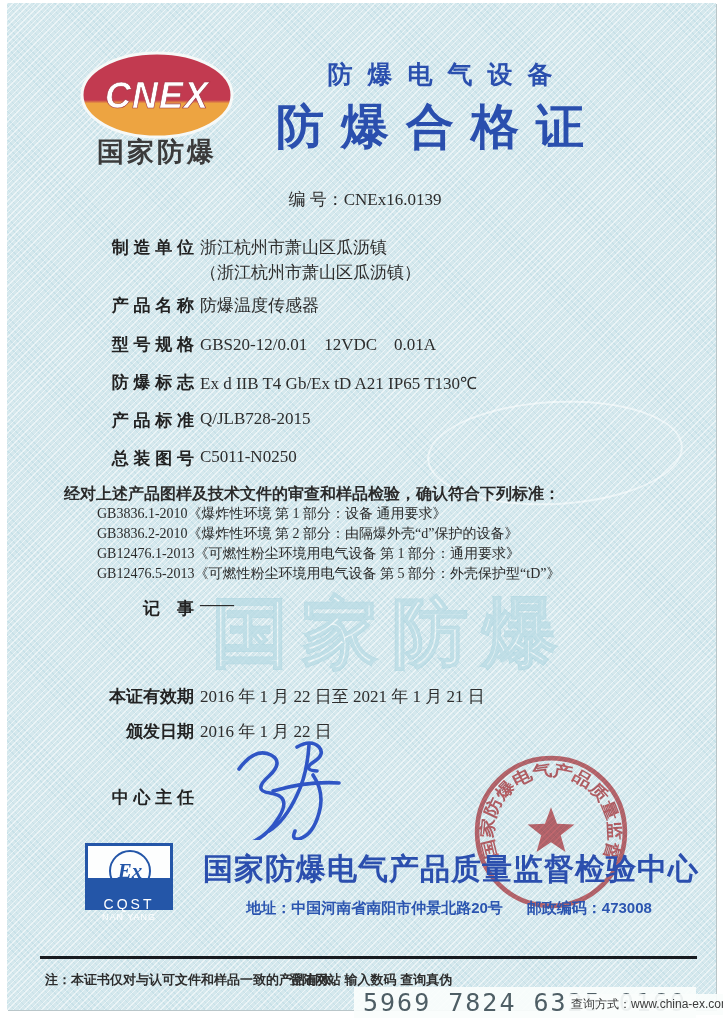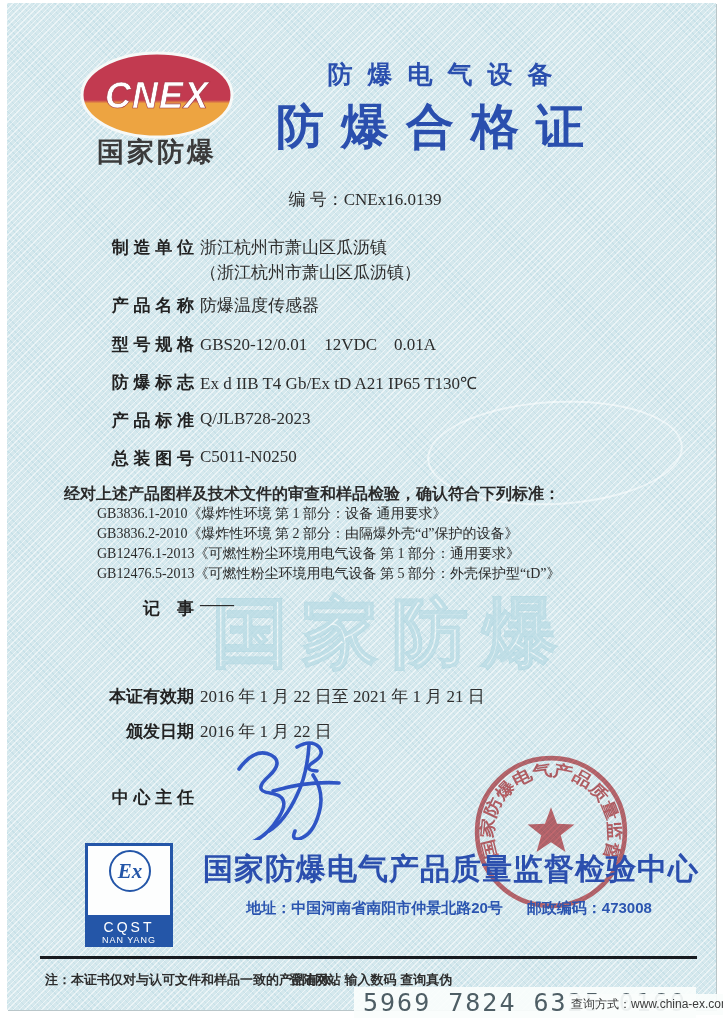--- a/index.html
+++ b/index.html
@@ -29,25 +29,25 @@
   .para { left:57px; width:600px; font-size:16px; color:#2a2a2a; font-weight:600; white-space:nowrap; }
   .std  { left:74px; width:620px; font-size:14px; color:#2a2a2a; font-family:"Liberation Serif", serif; white-space:nowrap;margin-left:16px; }
 
   
   .wm-text { left:205px; top:580px; width:420px; font-size:76px; font-weight:bold; letter-spacing:14px;
     color:rgba(255,255,255,0.42); -webkit-text-stroke:1.5px rgba(158,205,218,0.55); white-space:nowrap; }
   .wm-ellipse { left:420px; top:398px; width:256px; height:104px; border:2px solid rgba(255,255,255,0.55);
     border-radius:50%; transform:rotate(-3deg); }
 
   
-  .ex-box { left:78px; top:840px; width:88px; height:104px; border:3px solid #2456a8; background:#fdfefe; }
+  .ex-box { left:78px; top:840px; width:88px; height:67px; border:3px solid #2456a8; background:#fdfefe; }
   .ex-circle { position:absolute; left:21px; top:4px; width:42px; height:42px; border:2.5px solid #2456a8; border-radius:50%;
     text-align:center; font-size:21px; font-weight:bold; font-style:italic; color:#2456a8; line-height:38px; font-family:"Liberation Serif", serif; }
   .ex-band { position:absolute; left:0; bottom:0; width:100%; height:29px; background:#2456a8; color:#fff; text-align:center; }
-  .ex-cqst { display:block; font-size:14px; letter-spacing:3px; line-height:16px; margin-top:4px; }
+  .ex-cqst { display:block; font-size:14px; letter-spacing:3px; line-height:16px; margin-top:18px; }
   .ex-ny { display:block; font-size:9px; letter-spacing:1px; line-height:11px; }
   .org-name { left:196px; top:846px; width:488px; text-align:center; font-size:30px; font-weight:bold; color:#2b4fae; letter-spacing:1px; white-space:nowrap; }
   .org-line { width:520px; text-align:center; font-size:15px; font-weight:bold; color:#2b55b0; white-space:nowrap; }
   .org-line .gap { display:inline-block; width:24px; }
 
   
   .foot-rule { left:33px; top:953px; width:657px; height:3px; background:#171b20; }
   .note { left:38px; top:968px; font-size:13px; color:#2d2d2d; font-weight:600; white-space:nowrap; }
   .hint { left:282px; top:968px; font-size:13px; color:#2d2d2d; font-weight:600; white-space:nowrap; }
   .code-strip { left:347px; top:984px; background:rgba(250,253,252,0.92); padding:1px 9px; font-family:"DejaVu Sans Mono", monospace;
@@ -94,21 +94,21 @@
     <div class="abs flabel" style="top:291px">产 品 名 称</div>
     <div class="abs fvalue" style="top:291px">防爆温度传感器</div>
 
     <div class="abs flabel" style="top:330px">型 号 规 格</div>
     <div class="abs fvalue" style="top:330px">GBS20-12/0.01　12VDC　0.01A</div>
 
     <div class="abs flabel" style="top:368px">防 爆 标 志</div>
     <div class="abs fvalue" style="top:368px">Ex d IIB T4 Gb/Ex tD A21 IP65 T130℃</div>
 
     <div class="abs flabel" style="top:406px">产 品 标 准</div>
-    <div class="abs fvalue" style="top:406px">Q/JLB728-2023</div>
+    <div class="abs fvalue" style="top:406px">Q/JLB728-2015</div>
 
     <div class="abs flabel" style="top:444px">总 装 图 号</div>
     <div class="abs fvalue" style="top:444px">C5011-N0250</div>
 
     <div class="abs para" style="top:481px">经对上述产品图样及技术文件的审查和样品检验，确认符合下列标准：</div>
     <div class="abs std" style="top:502px">GB3836.1-2010《爆炸性环境 第 1 部分：设备 通用要求》</div>
     <div class="abs std" style="top:522px">GB3836.2-2010《爆炸性环境 第 2 部分：由隔爆外壳“d”保护的设备》</div>
     <div class="abs std" style="top:542px">GB12476.1-2013《可燃性粉尘环境用电气设备 第 1 部分：通用要求》</div>
     <div class="abs std" style="top:562px">GB12476.5-2013《可燃性粉尘环境用电气设备 第 5 部分：外壳保护型“tD”》</div>
 

